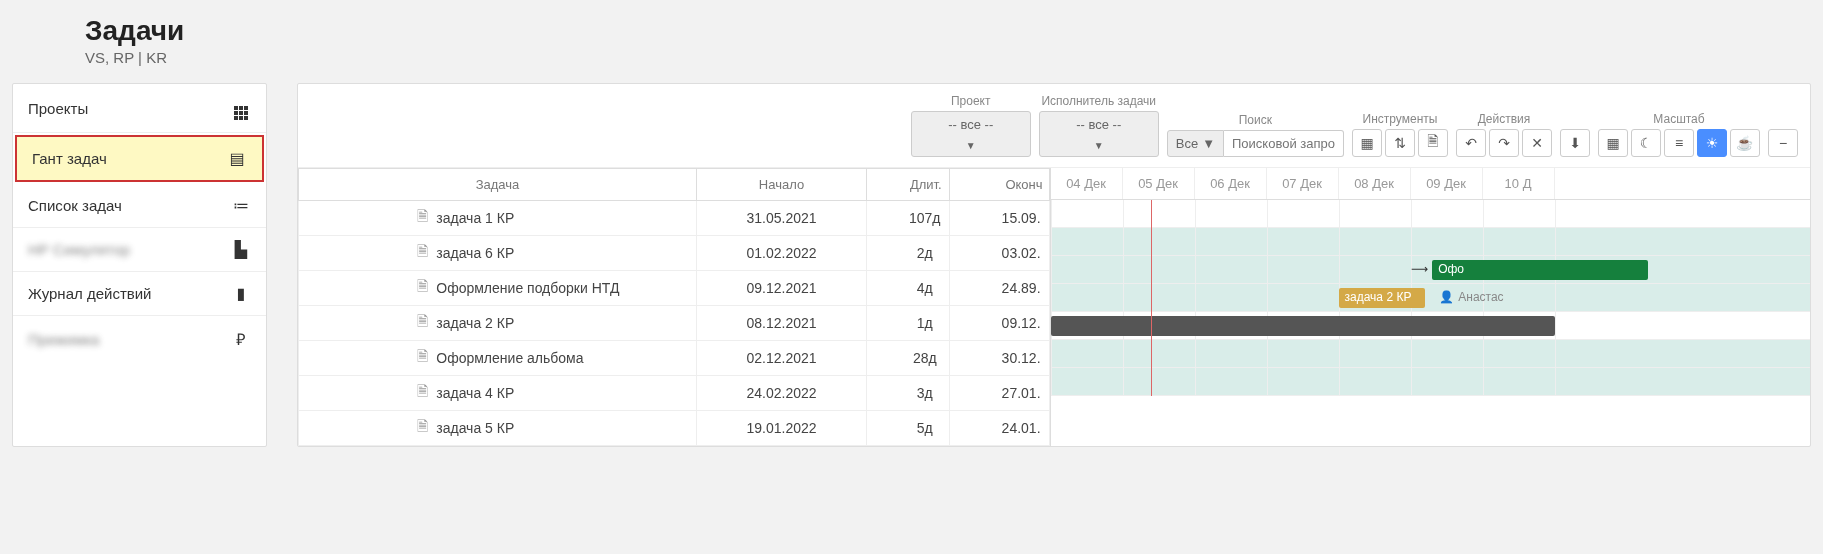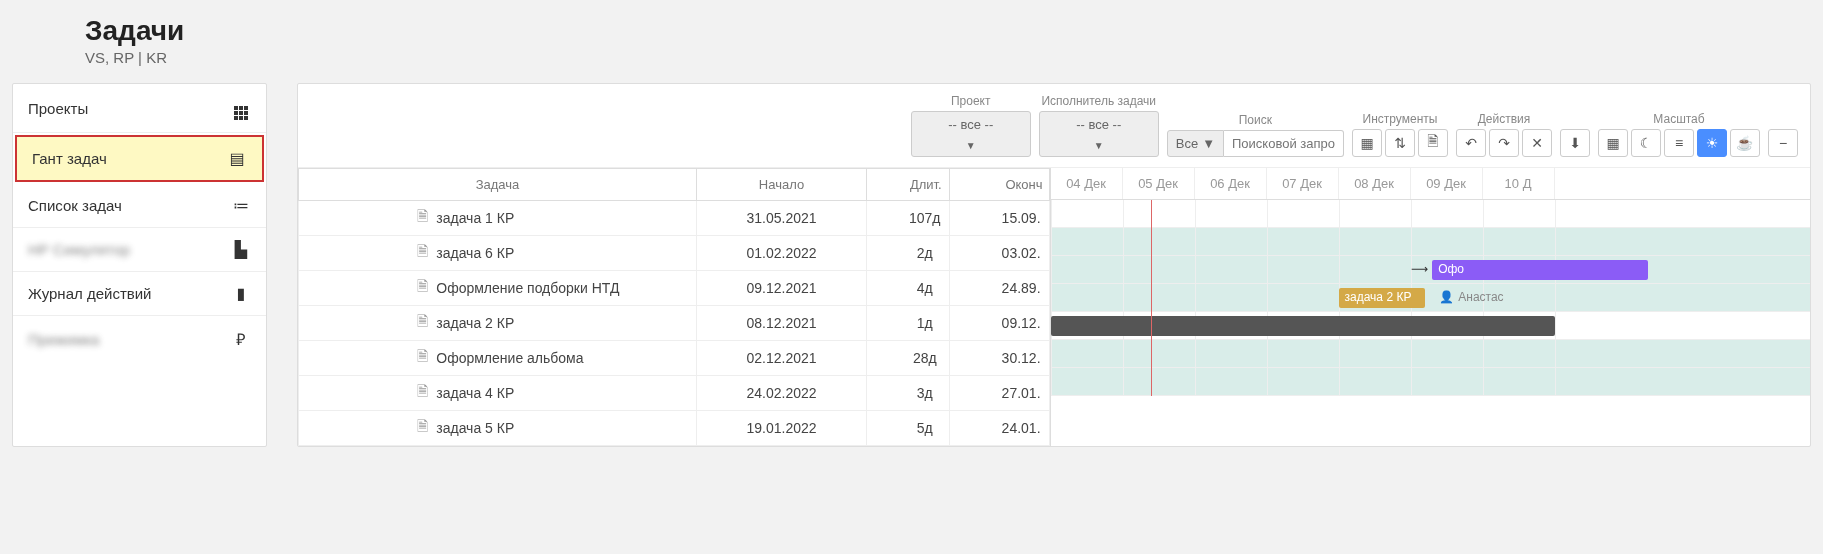--- a/index.html
+++ b/index.html
@@ -48,21 +48,21 @@
 
 .gantt-chart { flex: 1; position: relative; overflow: hidden; }
 .gantt-header { display: flex; border-bottom: 1px solid #ddd; }
 .gantt-day { width: 72px; text-align: center; font-size: 13px; color: #999; padding: 8px 0; border-right: 1px solid #eee; flex-shrink: 0; }
 .gantt-rows { position: relative; }
 .gantt-row { height: 28px; border-bottom: 1px solid #eee; position: relative; }
 .gantt-row.highlight-row { background: #d9ede9; }
 .gantt-grid-line { position: absolute; top: 0; bottom: 0; width: 1px; background: #eee; }
 .today-line { position: absolute; top: 0; bottom: 0; width: 1px; background: #d66; z-index: 5; }
 .bar { position: absolute; height: 20px; top: 4px; border-radius: 2px; font-size: 12px; color: #fff; padding: 2px 6px; overflow: hidden; white-space: nowrap; }
-.bar.green { background: #8b5cf6; }
+.bar.green { background: #15803d; }
 .bar.yellow { background: #d4a947; }
 .bar.dark { background: #555; }
 .bar-label-ext { position: absolute; font-size: 12px; color: #888; white-space: nowrap; display:flex; align-items:center; gap:4px; }
 .arrow-conn { position: absolute; font-size: 12px; color: #333; }
 
 .grid-icon { display: inline-grid; grid-template-columns: repeat(3, 4px); grid-template-rows: repeat(3, 4px); gap: 1px; }
 .grid-icon span { background: #333; width: 4px; height: 4px; }
 </style>
 </head>
 <body>

